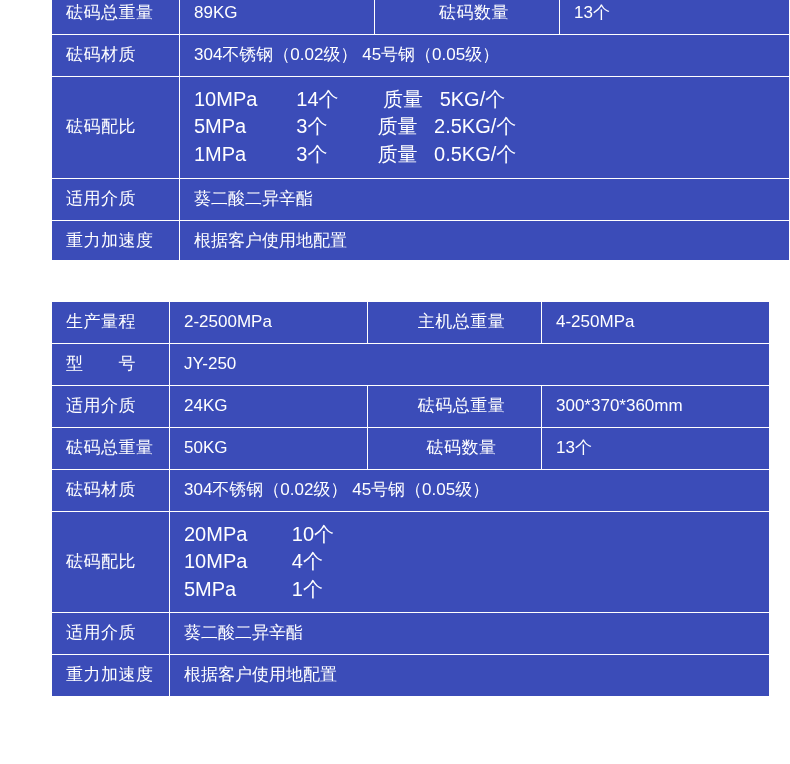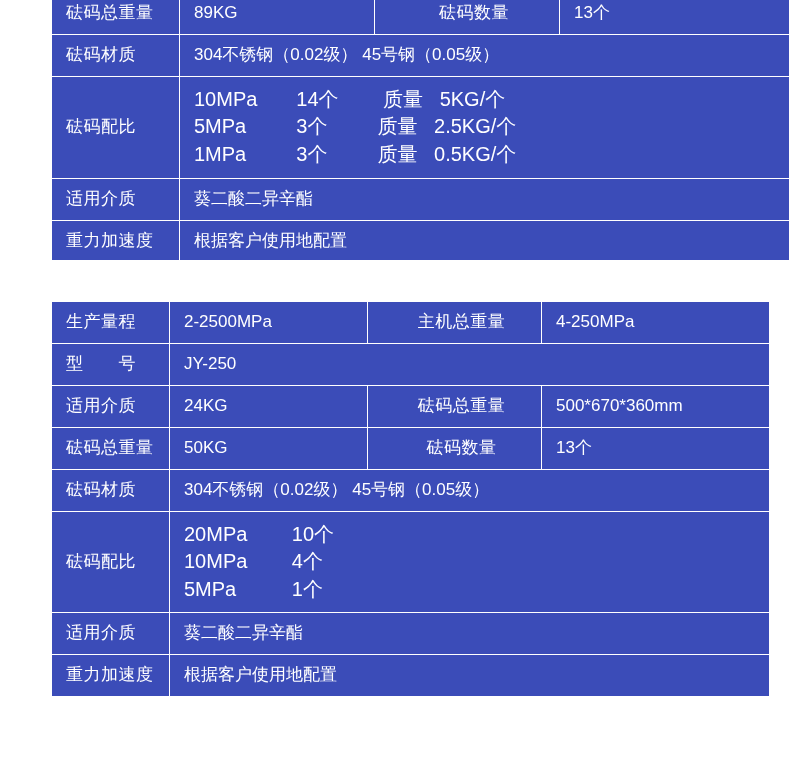--- a/index.html
+++ b/index.html
@@ -131,21 +131,21 @@
           <td class="value label-center">4-250MPa</td>
         </tr>
         <tr>
           <td class="label">型　　号</td>
           <td class="value" colspan="3">JY-250</td>
         </tr>
         <tr>
           <td class="label">适用介质</td>
           <td class="value">24KG</td>
           <td class="label label-center">砝码总重量</td>
-          <td class="value">500*670*360mm</td>
+          <td class="value">300*370*360mm</td>
         </tr>
         <tr>
           <td class="label">砝码总重量</td>
           <td class="value">50KG</td>
           <td class="label label-center">砝码数量</td>
           <td class="value">13个</td>
         </tr>
         <tr>
           <td class="label">砝码材质</td>
           <td class="value" colspan="3">304不锈钢（0.02级）          45号钢（0.05级）</td>

